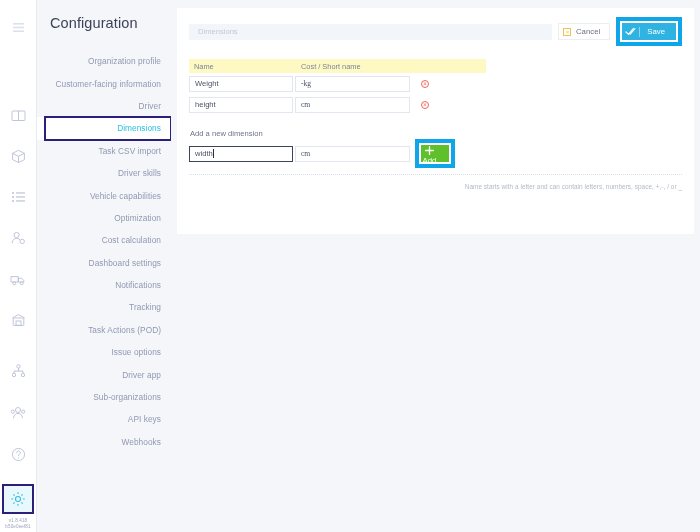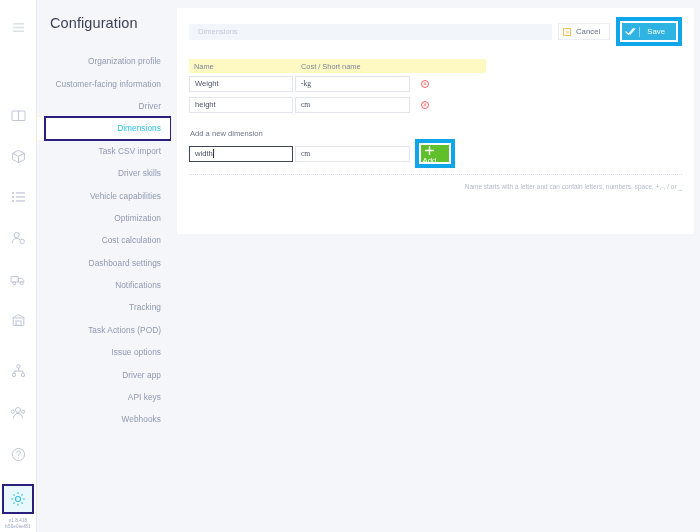--- a/index.html
+++ b/index.html
@@ -392,20 +392,21 @@
         <div class="nav-item">Driver skills</div>
         <div class="nav-item">Vehicle capabilities</div>
         <div class="nav-item">Optimization</div>
         <div class="nav-item">Cost calculation</div>
         <div class="nav-item">Dashboard settings</div>
         <div class="nav-item">Notifications</div>
         <div class="nav-item">Tracking</div>
         <div class="nav-item">Task Actions (POD)</div>
         <div class="nav-item">Issue options</div>
         <div class="nav-item">Driver app</div>
+        <div class="nav-item">Sub-organizations</div>
         <div class="nav-item">API keys</div>
         <div class="nav-item">Webhooks</div>
       </div>
     <div class="nav-highlight" id="nav-hl" style="top: 116.172px; height: 24.3906px;"></div>
   </div>
 
   <div class="main-area">
     <div class="card">
 
       <div class="card-head">

